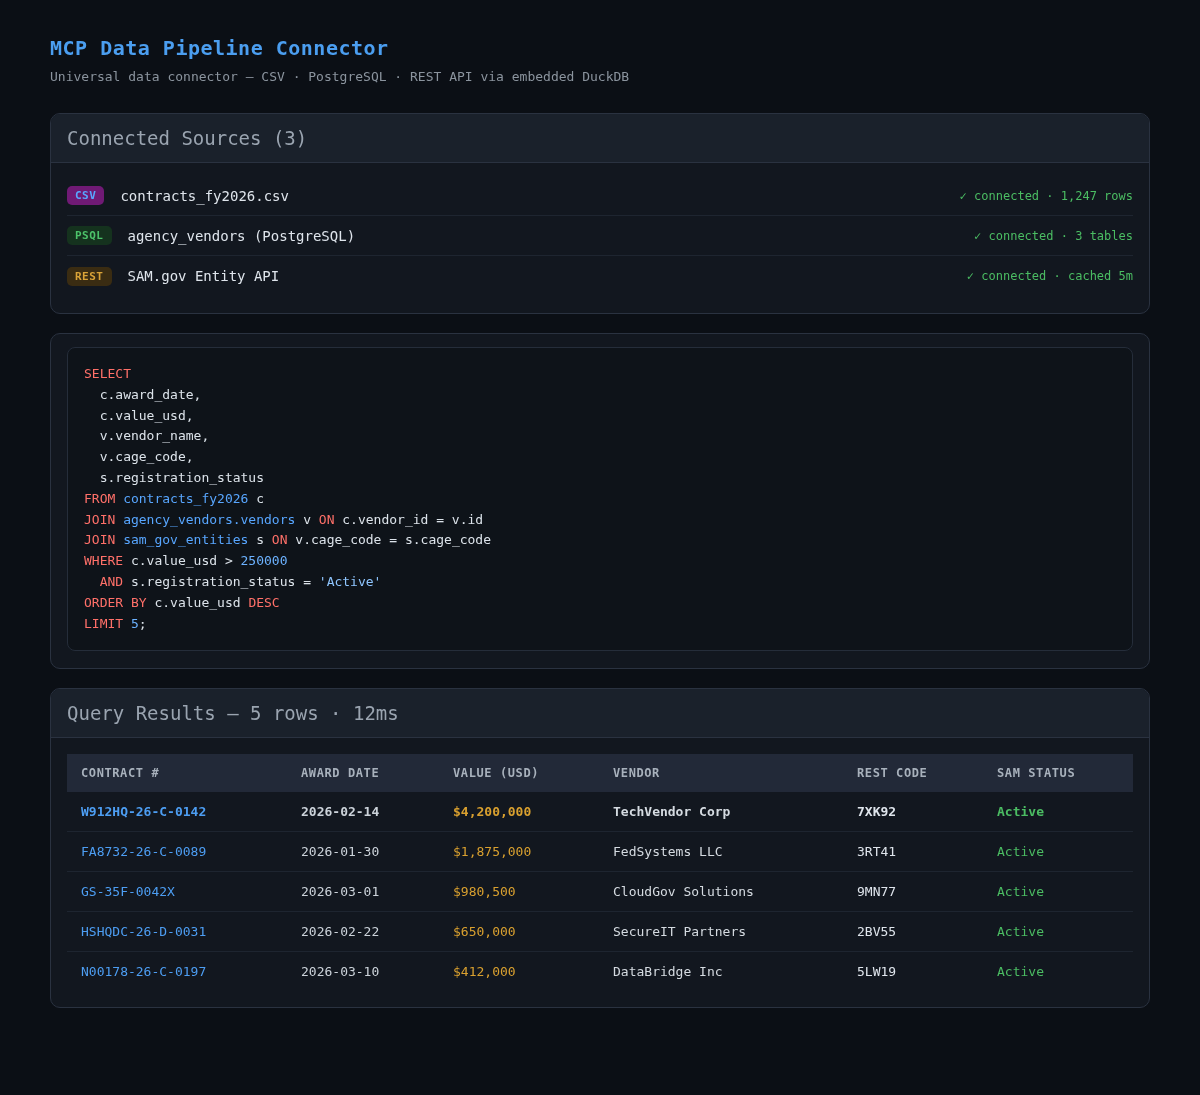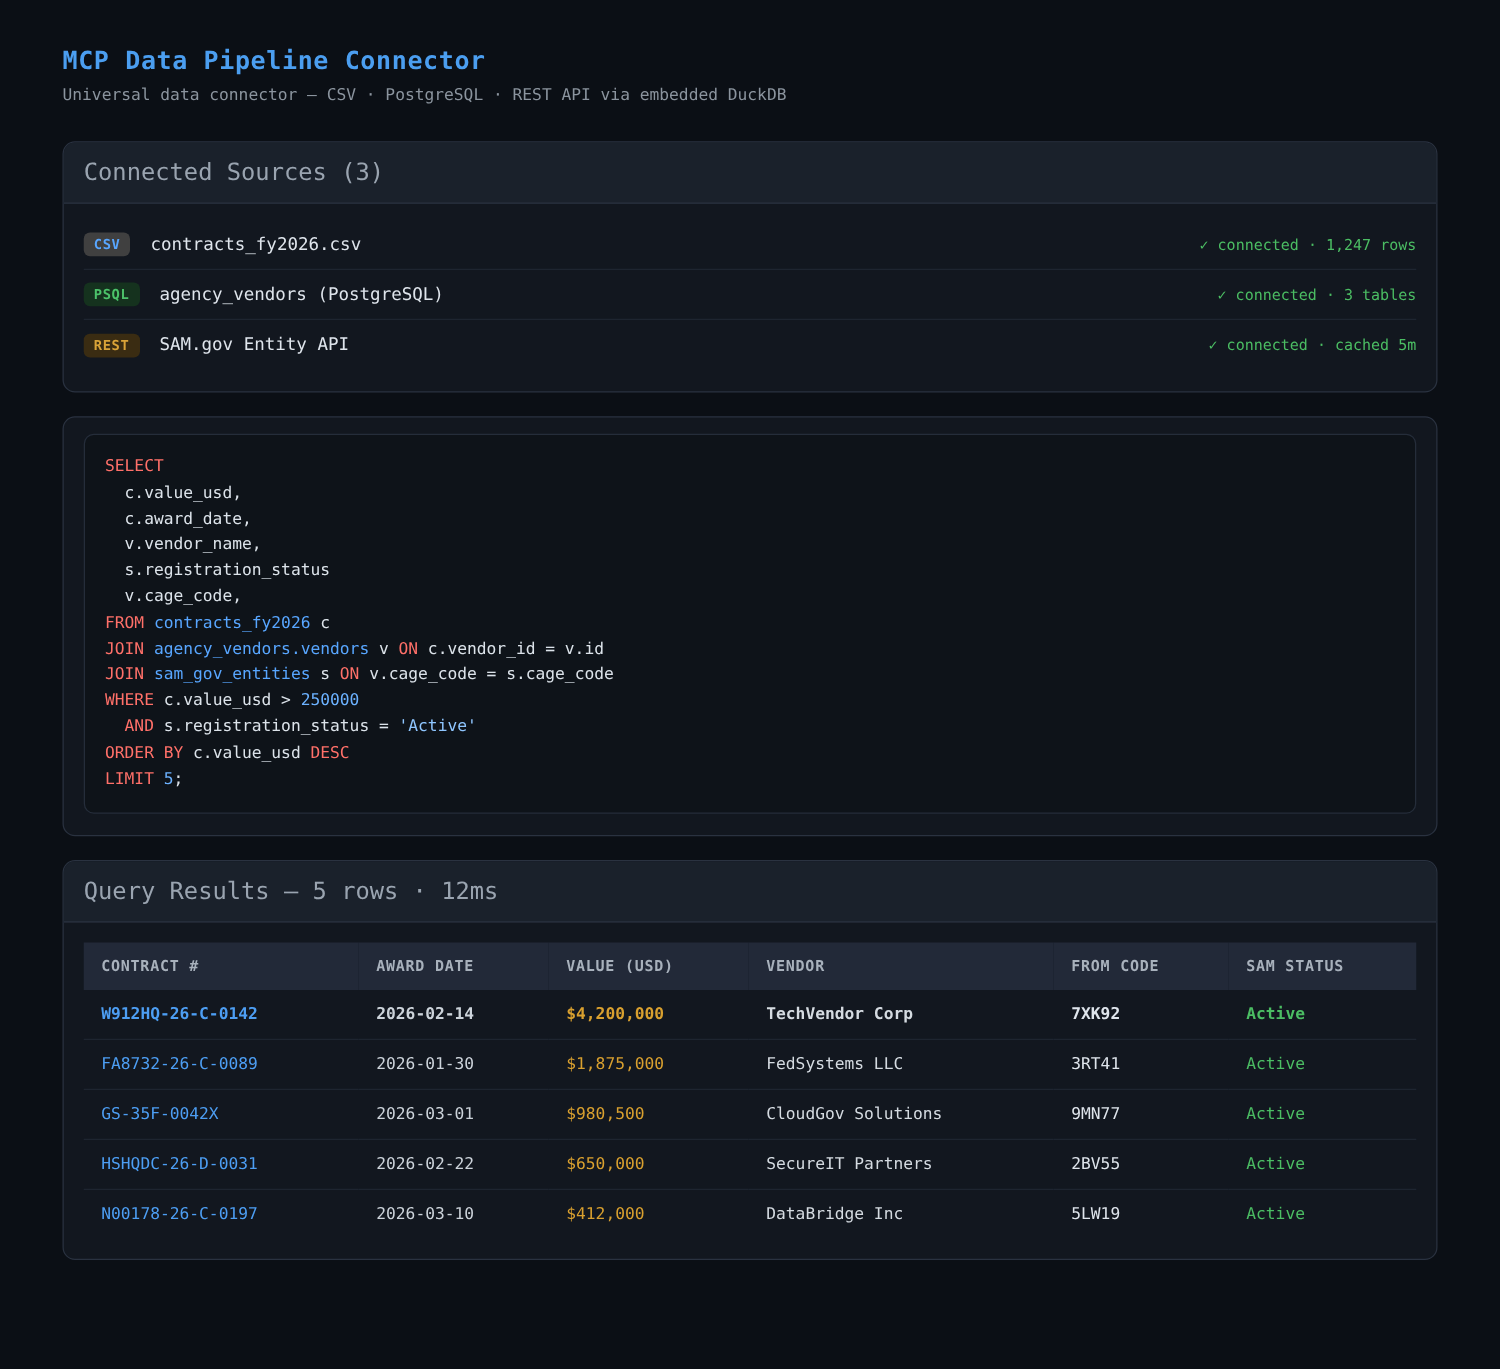--- a/index.html
+++ b/index.html
@@ -51,21 +51,21 @@
   }
   .source-row:last-child { border-bottom: none; }
   .badge {
     font-size: 11px;
     font-weight: bold;
     letter-spacing: 0.5px;
     padding: 3px 8px;
     border-radius: 5px;
     flex: 0 0 auto;
   }
-  .badge-csv  { color: #58a6ff; background: #404040; }
+  .badge-csv  { color: #58a6ff; background: #701a75; }
   .badge-psql { color: #4cc26a; background: #15321e; }
   .badge-rest { color: #d9a338; background: #3a2c12; }
   .source-name {
     margin-left: 16px;
     font-size: 14px;
     color: #dfe5ec;
   }
   .source-status {
     margin-left: auto;
     font-size: 12px;
@@ -142,25 +142,25 @@
         <span class="badge badge-rest">REST</span>
         <span class="source-name">SAM.gov Entity API</span>
         <span class="source-status">✓ connected · cached 5m</span>
       </div>
     </div>
 </div>
 
 <div class="panel">
   <div class="code-block">
       <div class="code-line"><span class="tok-kw">SELECT</span></div>
+      <div class="code-line"><span class="tok-pl">  c.award_date,</span></div>
       <div class="code-line"><span class="tok-pl">  c.value_usd,</span></div>
-      <div class="code-line"><span class="tok-pl">  c.award_date,</span></div>
       <div class="code-line"><span class="tok-pl">  v.vendor_name,</span></div>
+      <div class="code-line"><span class="tok-pl">  v.cage_code,</span></div>
       <div class="code-line"><span class="tok-pl">  s.registration_status</span></div>
-      <div class="code-line"><span class="tok-pl">  v.cage_code,</span></div>
       <div class="code-line"><span class="tok-kw">FROM</span><span class="tok-pl"> </span><span class="tok-tbl">contracts_fy2026</span><span class="tok-pl"> c</span></div>
       <div class="code-line"><span class="tok-kw">JOIN</span><span class="tok-pl"> </span><span class="tok-tbl">agency_vendors.vendors</span><span class="tok-pl"> v </span><span class="tok-kw">ON</span><span class="tok-pl"> c.vendor_id = v.id</span></div>
       <div class="code-line"><span class="tok-kw">JOIN</span><span class="tok-pl"> </span><span class="tok-tbl">sam_gov_entities</span><span class="tok-pl"> s </span><span class="tok-kw">ON</span><span class="tok-pl"> v.cage_code = s.cage_code</span></div>
       <div class="code-line"><span class="tok-kw">WHERE</span><span class="tok-pl"> c.value_usd &gt; </span><span class="tok-num">250000</span></div>
       <div class="code-line"><span class="tok-pl">  </span><span class="tok-kw">AND</span><span class="tok-pl"> s.registration_status = </span><span class="tok-str">'Active'</span></div>
       <div class="code-line"><span class="tok-kw">ORDER BY</span><span class="tok-pl"> c.value_usd </span><span class="tok-kw">DESC</span></div>
       <div class="code-line"><span class="tok-kw">LIMIT</span><span class="tok-pl"> </span><span class="tok-num">5</span><span class="tok-pl">;</span></div>
     </div>
 </div>
 
@@ -175,21 +175,21 @@
         <col style="width:244px">
           <col style="width:140px">
           <col>
       </colgroup>
       <thead>
           <tr>
             <th>CONTRACT #</th>
             <th>AWARD DATE</th>
             <th>VALUE (USD)</th>
             <th>VENDOR</th>
-            <th>FROM CODE</th>
+            <th>REST CODE</th>
             <th>SAM STATUS</th>
           </tr>
         </thead>
       <tbody>
           <tr>
             <td class="cell-contract">W912HQ-26-C-0142</td>
             <td class="cell-date">2026-02-14</td>
             <td class="cell-value">$4,200,000</td>
             <td class="cell-vendor">TechVendor Corp</td>
             <td class="cell-cage">7XK92</td>

